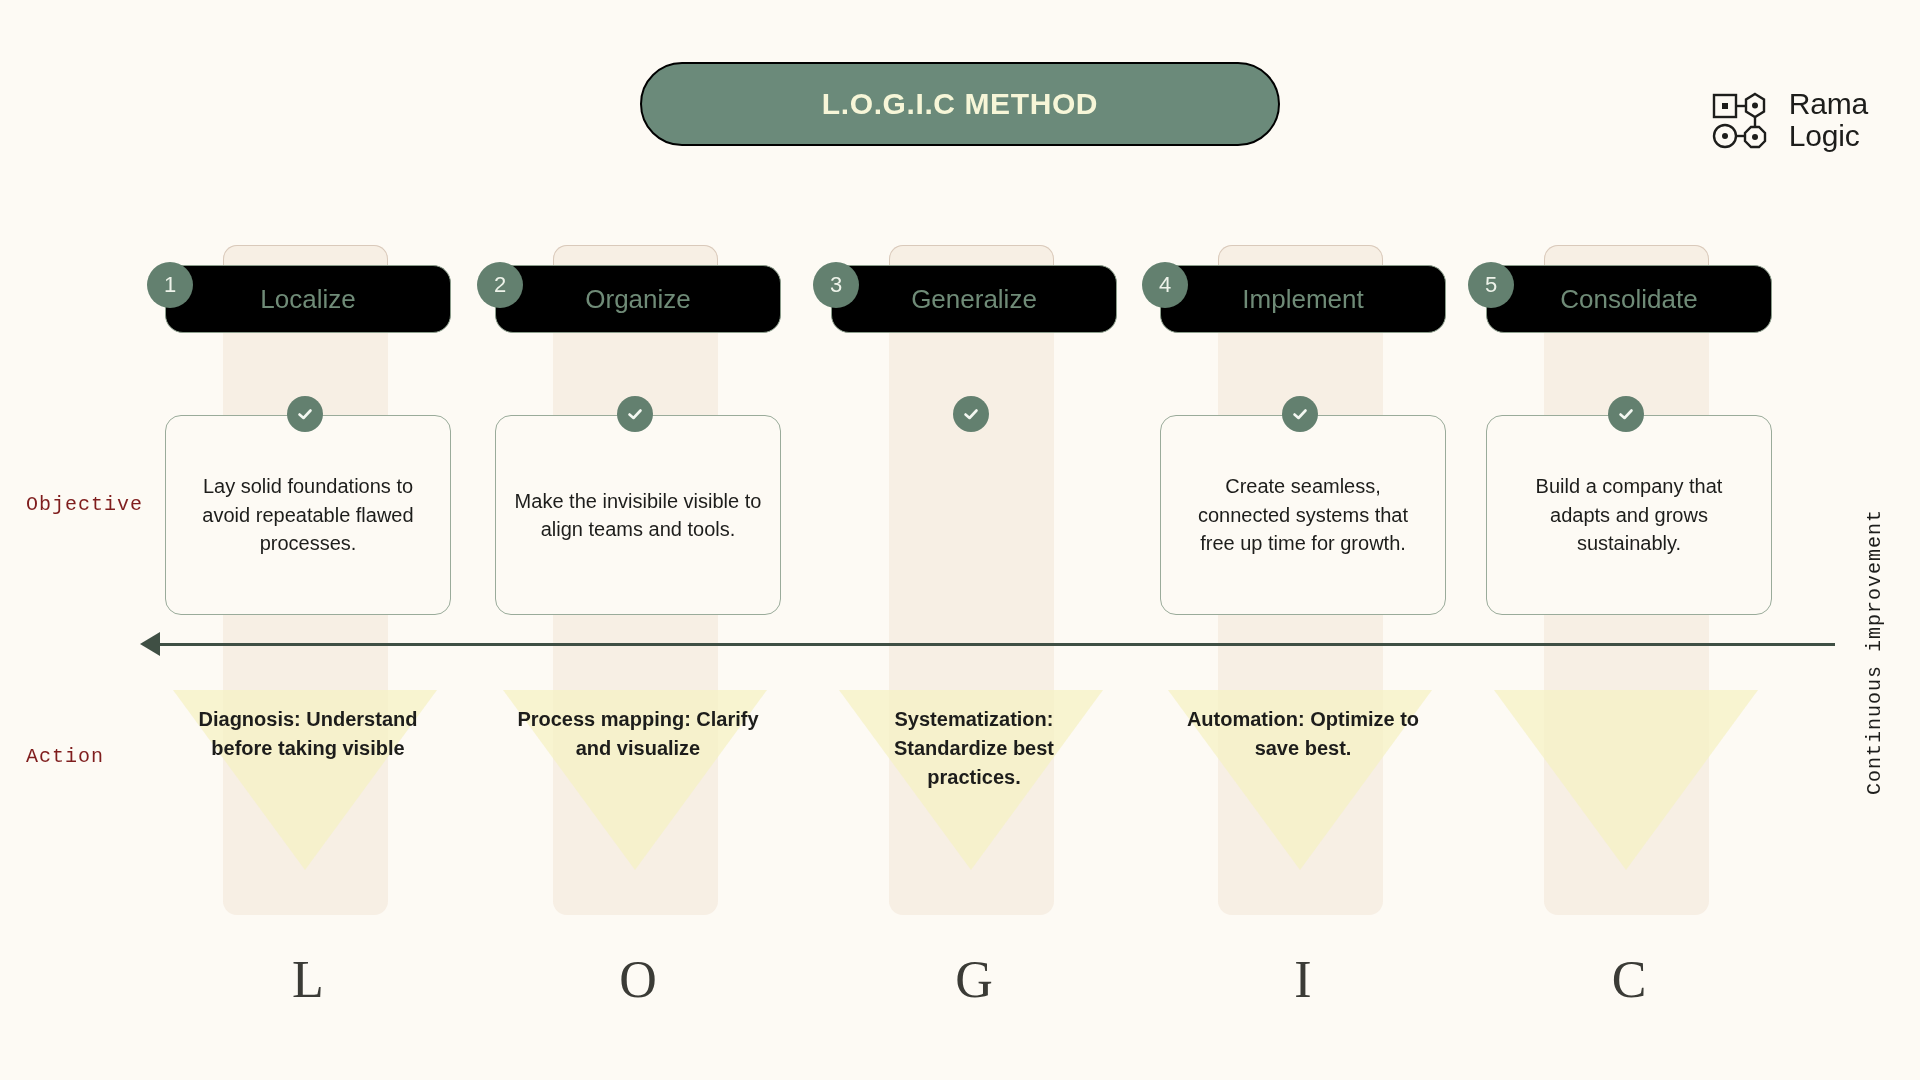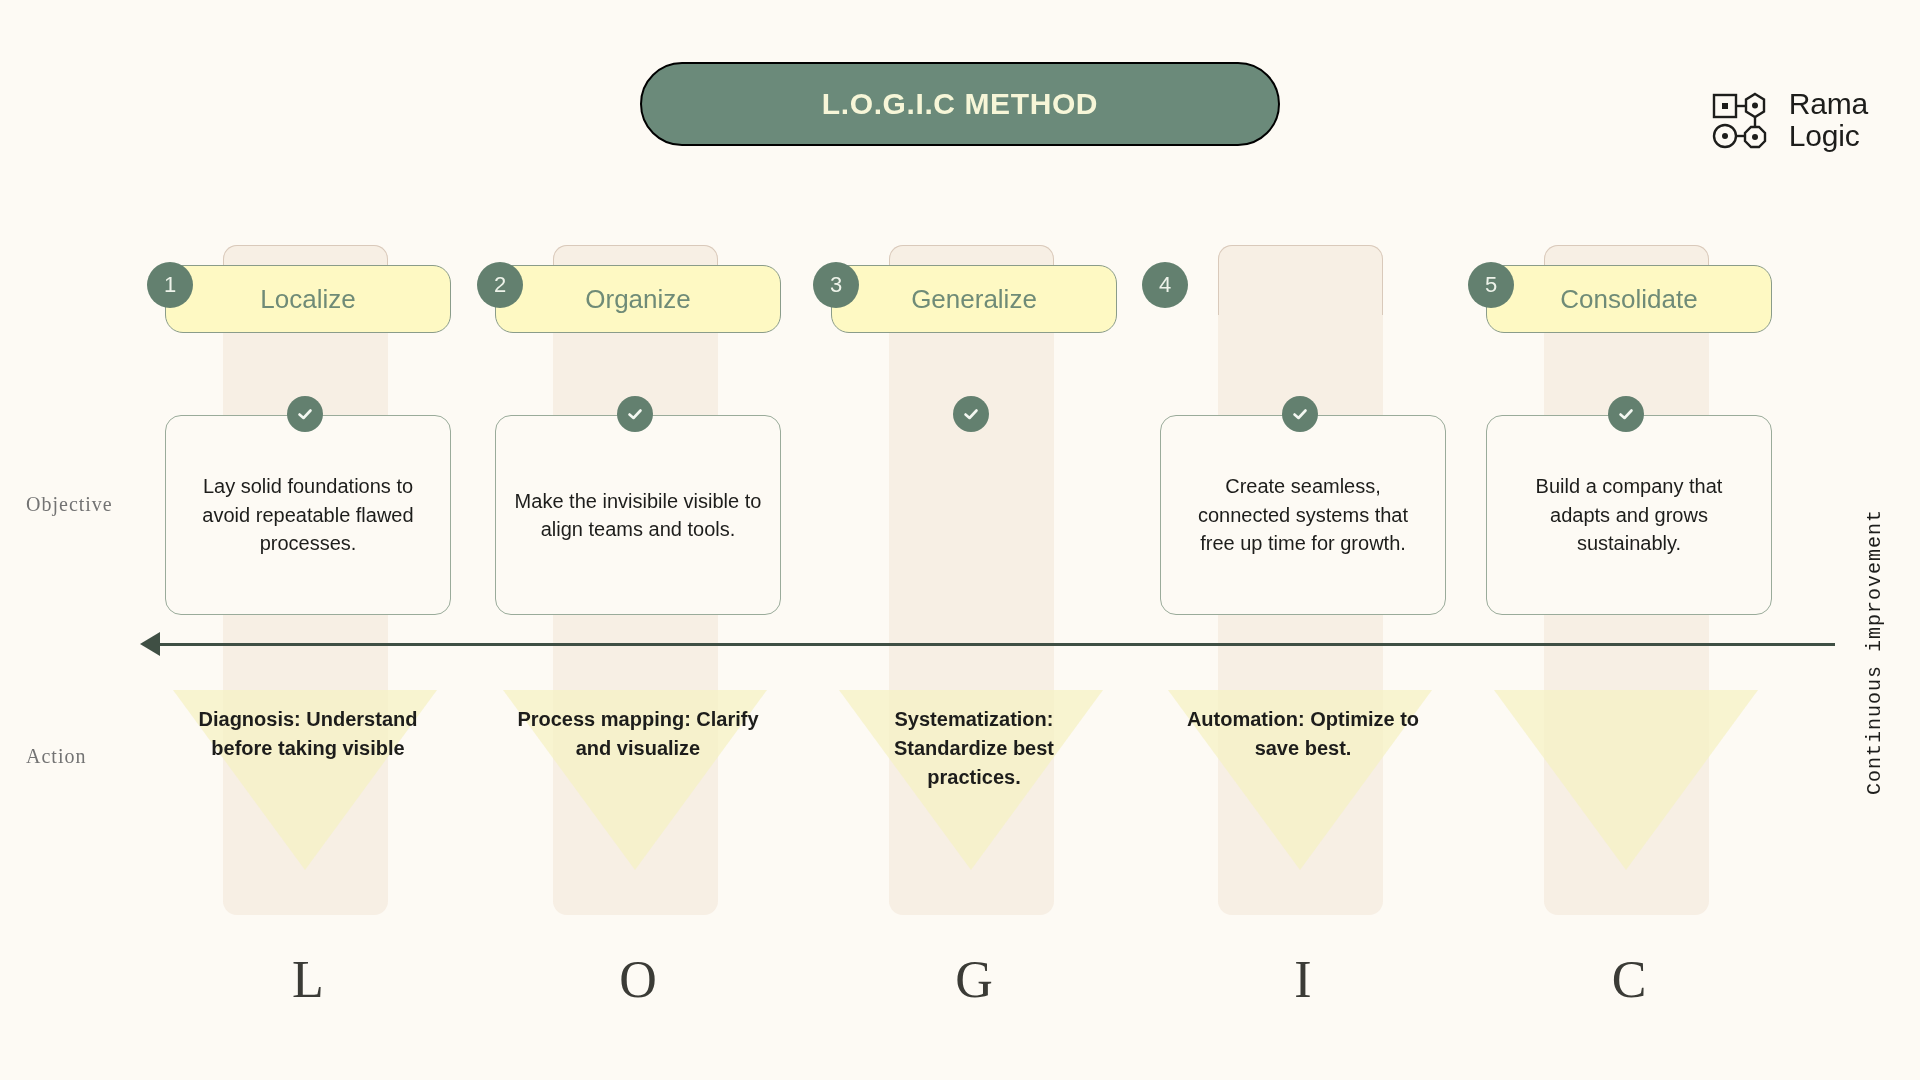--- a/index.html
+++ b/index.html
@@ -56,23 +56,23 @@
   }
   #logo .words span {
     font-size: 30px;
     color: #1d1d1b;
     letter-spacing: -0.2px;
   }
 
   
   .row-label {
     position: absolute;
-    font-family: Liberation Serif, serif;
+    font-family: Liberation Mono, monospace;
     font-size: 20px;
-    color: #737373;
+    color: #7f1d1d;
     letter-spacing: 1px;
   }
   #label-objective { left: 26px; top: 493px; }
   #label-action    { left: 26px; top: 745px; }
 
   #label-continuous {
     position: absolute;
     right: 34px;
     top: 455px;
     height: 340px;
@@ -135,21 +135,21 @@
     opacity: 0.75;
   }
 
   
   .chip {
     position: absolute;
     left: 0px;
     top: 265px;
     width: 286px;
     height: 68px;
-    background: #fef9c3;
+    background: #000000;
     border: 1.5px solid #8a9c8a;
     border-radius: 18px;
     box-sizing: border-box;
     display: flex;
     align-items: center;
     justify-content: center;
   }
   .chip .chip-txt {
     font-size: 26px;
     color: #6f8b77;
@@ -334,20 +334,23 @@
           <polyline points="4.5,10.5 8.5,14 15.5,6.5" fill="none" stroke="#f3f7f1" stroke-width="2.6" stroke-linecap="round" stroke-linejoin="round"></polyline>
         </svg>
       </div>
       <div class="act-txt">Systematization: Standardize best practices.</div>
       <div class="letter">G</div>
     </div>
     <div class="col" style="left: 1160px;">
       <div class="band"></div>
       <div class="band-top"></div>
       <div class="triangle"></div>
+      <div class="chip">
+        <span class="chip-txt">Implement</span>
+      </div>
       <div class="badge">4</div>
       <div class="obj-card">
         <span class="obj-txt">Create seamless, connected systems that free up time for growth.</span>
       </div>
       <div class="check">
         <svg width="20" height="20" viewBox="0 0 20 20">
           <polyline points="4.5,10.5 8.5,14 15.5,6.5" fill="none" stroke="#f3f7f1" stroke-width="2.6" stroke-linecap="round" stroke-linejoin="round"></polyline>
         </svg>
       </div>
       <div class="act-txt">Automation: Optimize to save best.</div>

